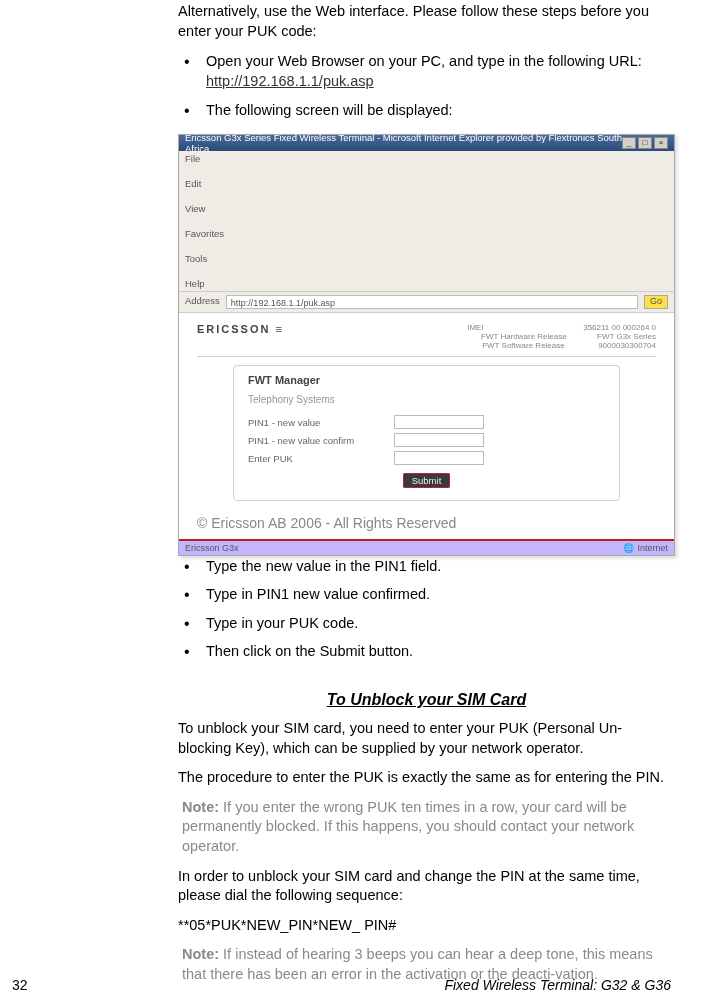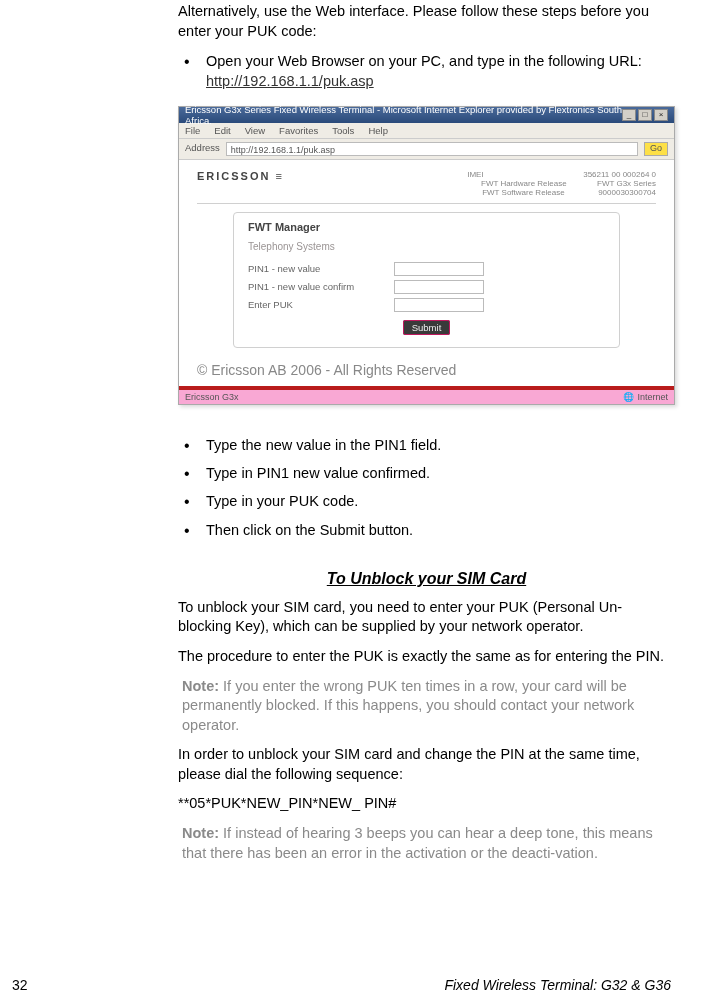--- a/index.html
+++ b/index.html
@@ -36,21 +36,21 @@
       position: absolute;
       left: 6px;
       top: 0;
       font-size: 16px;
     }
     a.url-link {
       color: #333;
       text-decoration: underline;
     }
     .screenshot-frame {
-      margin: 6px 0 30px 0;
+      margin: 6px 0 0 0;
       width: 100%;
     }
     .browser-window {
       border: 1px solid #aaa;
       background: #fdfdfd;
       box-shadow: 2px 2px 4px rgba(0,0,0,0.15);
       font-size: 10px;
       color: #555;
     }
     .titlebar {
@@ -76,20 +76,21 @@
       line-height: 9px;
       color: #222;
     }
     .menubar {
       background: #efece5;
       border-bottom: 1px solid #ccc;
       padding: 2px 6px;
       display: flex;
       gap: 14px;
       font-size: 9.5px;
+      flex-direction: column;
     }
     .addressbar {
       background: #efece5;
       padding: 3px 6px;
       display: flex;
       gap: 6px;
       font-size: 9.5px;
       border-bottom: 1px solid #ccc;
     }
     .addr-input {
@@ -181,22 +182,22 @@
       font-size: 9.5px;
       border-radius: 2px;
     }
     .page-footer {
       font-size: 14px;
       color: #888;
       margin-top: 10px;
       padding-top: 4px;
     }
     .statusbar {
-      background: #f9a8d4;
-      border-top: 4px solid #b91c1c;
+      background: #c4b5fd;
+      border-top: 2px solid #b91c1c;
       padding: 2px 6px;
       font-size: 9px;
       display: flex;
       justify-content: space-between;
     }
     .section-heading {
       font-weight: bold;
       font-style: italic;
       text-decoration: underline;
       font-size: 16px;
@@ -234,20 +235,21 @@
 </head>
 <body>
 
 <div class="content">
   <p class="body-text">Alternatively, use the Web interface.  Please follow these steps before you enter your PUK code:</p>
 
   <ul class="bullets">
     <li>
       <span>Open your Web Browser on your PC, and type in the following URL: </span><a class="url-link">http://192.168.1.1/puk.asp</a>
     </li>
+    <li>The following screen will be displayed:</li>
   </ul>
 
   <div class="screenshot-frame">
     <div class="browser-window">
       <div class="titlebar">
         <span>Ericsson G3x Series Fixed Wireless Terminal - Microsoft Internet Explorer provided by Flextronics South Africa.</span>
         <span class="win-controls">
           <span class="win-btn">_</span>
           <span class="win-btn">□</span>
           <span class="win-btn">×</span>

